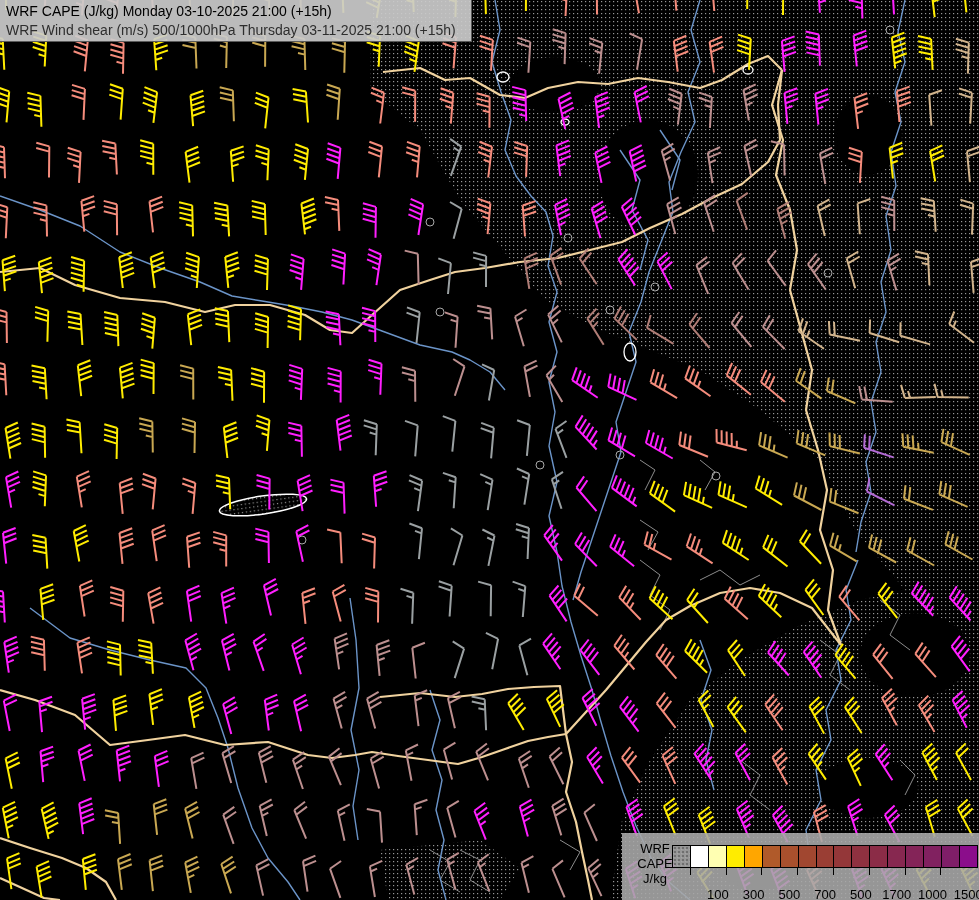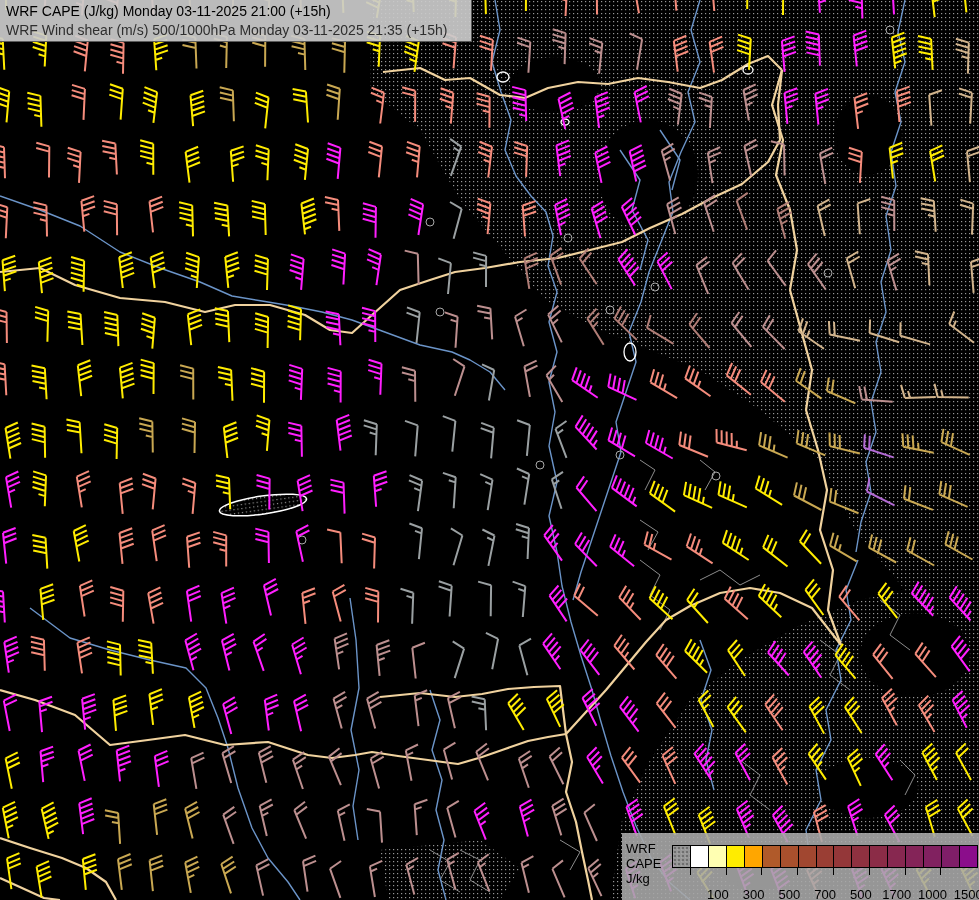--- a/index.html
+++ b/index.html
@@ -13,21 +13,21 @@
     font-family:"Liberation Sans",sans-serif;font-size:14px;line-height:19px;
     white-space:nowrap;
   }
   .titlebox .l1{color:#000;}
   .titlebox .l2{color:#2e2e2e;}
   .legend{
     position:absolute;left:622px;top:833px;width:357px;height:67px;
     background:rgba(168,168,168,.89);
     font-family:"Liberation Sans",sans-serif;font-size:13px;color:#000;
   }
-  .legend .rows{position:absolute;left:4px;top:8px;width:58px;text-align:left;line-height:15px;}
+  .legend .rows{position:absolute;left:4px;top:8px;width:58px;text-align:center;line-height:15px;}
   .legend .bar{
     position:absolute;left:50px;top:12px;width:304px;height:21px;
     display:flex;border:1px solid #000;box-sizing:content-box;
   }
   .legend .cell{flex:1 1 auto;border-right:1px solid #000;}
   .legend .cell:last-child{border-right:none;}
   .legend .cell.stipple{
     background-image:radial-gradient(circle,#6f6f6f 28%,rgba(0,0,0,0) 30%);
     background-size:4px 4px;
   }
@@ -571,22 +571,22 @@
         <path d="M782.2 898.0 L771.1 869.1 M771.1 869.1 L782.0 861.2 M772.9 874.0 L783.8 866.0 M774.8 878.8 L785.7 870.9 M776.6 883.7 L787.6 875.7 M778.5 888.5 L789.4 880.6" stroke="#ff1fff"></path>
         <path d="M819.6 898.3 L806.9 870.0 M806.9 870.0 L817.4 861.5 M809.1 874.8 L819.5 866.2 M811.2 879.5 L821.7 871.0 M813.3 884.2 L818.7 879.8" stroke="#f58c7c"></path>
         <path d="M862.5 898.4 L851.9 869.2 M851.9 869.2 L862.9 861.5 M853.7 874.1 L864.7 866.4 M855.4 879.0 L866.5 871.3 M857.2 883.9 L868.3 876.2 M859.0 888.8 L864.7 884.8" stroke="#ff1fff"></path>
         <path d="M894.4 896.8 L881.3 868.7 M881.3 868.7 L891.7 860.1 M883.5 873.4 L893.9 864.8 M885.7 878.1 L896.1 869.5 M887.9 882.9 L898.3 874.2 M890.1 887.6 L895.5 883.1" stroke="#ff1fff"></path>
         <path d="M931.0 897.0 L916.5 869.6 M916.5 869.6 L926.4 860.4 M918.9 874.2 L928.8 865.0 M921.4 878.8 L931.2 869.6 M923.8 883.4 L928.9 878.6" stroke="#ffec00"></path>
         <path d="M973.8 895.1 L960.5 867.0 M960.5 867.0 L970.8 858.3 M962.8 871.7 L973.1 863.0 M965.0 876.4 L975.3 867.7 M967.2 881.1 L977.5 872.4 M969.4 885.8 L974.8 881.3" stroke="#ffec00"></path>
       </g>
     </svg>
 
   <div class="titlebox">
-    <div class="l1">WRF CAPE (J/kg) Monday 03-11-2025 21:00 (+15h)</div>
-    <div class="l2">WRF Wind shear (m/s) 500/1000hPa Monday 03-11-2025 21:35 (+15h)</div>
+    <div class="l1">WRF CAPE (J/kg) Monday 03-10-2025 21:00 (+15h)</div>
+    <div class="l2">WRF Wind shear (m/s) 500/1000hPa Thursday 03-11-2025 21:00 (+15h)</div>
   </div>
 
   <div class="legend">
     <div class="rows">
       <div>WRF</div>
       <div>CAPE</div>
       <div>J/kg</div>
     </div>
     <div class="bar" id="legendBar">
         <div class="cell stipple"></div>

